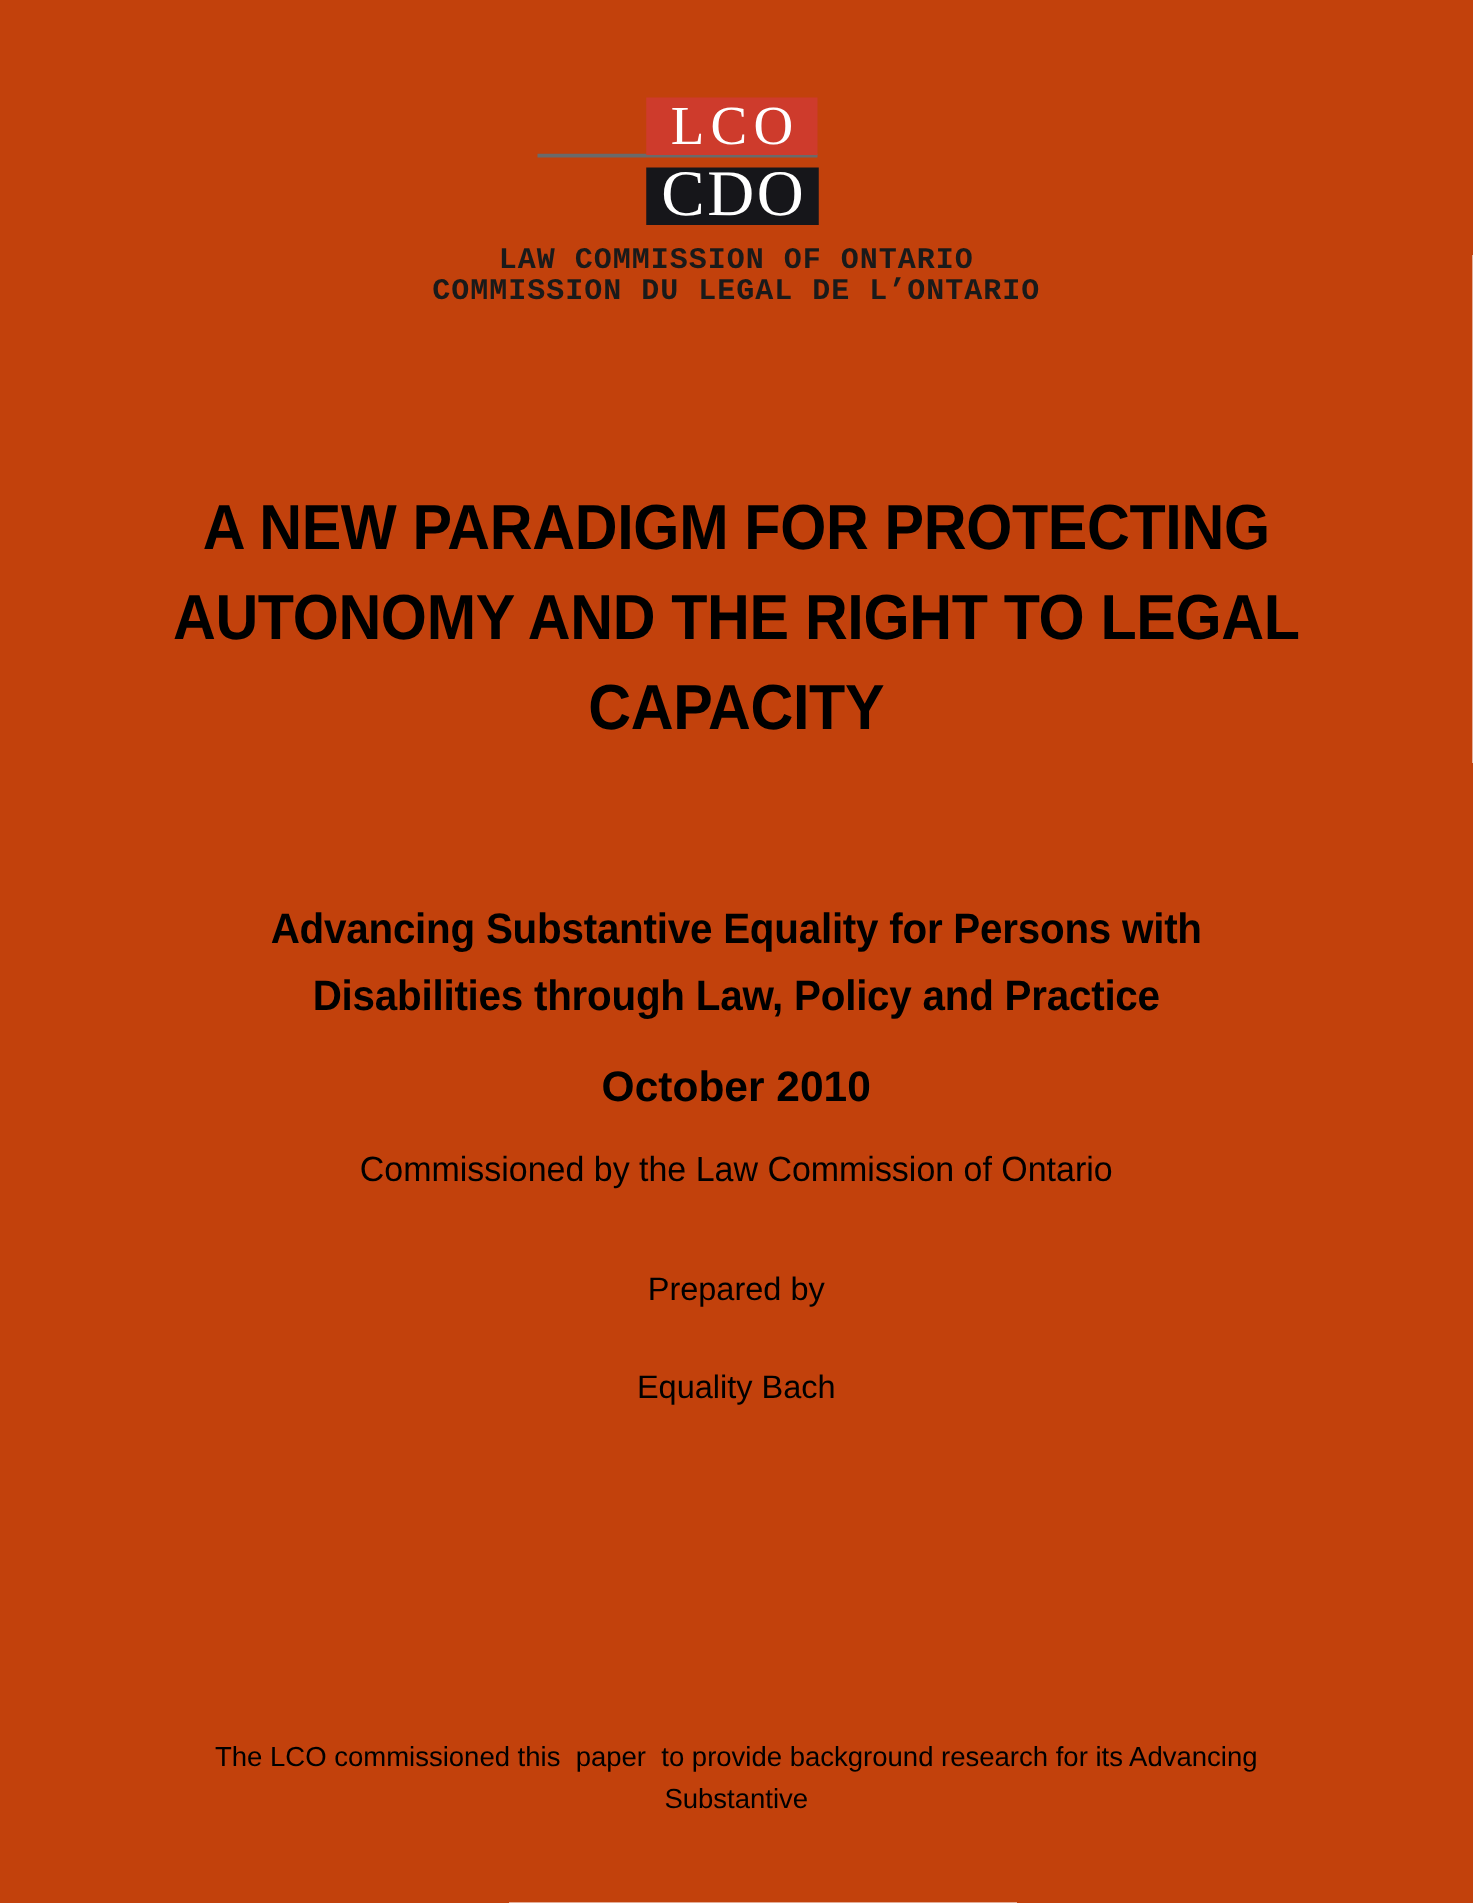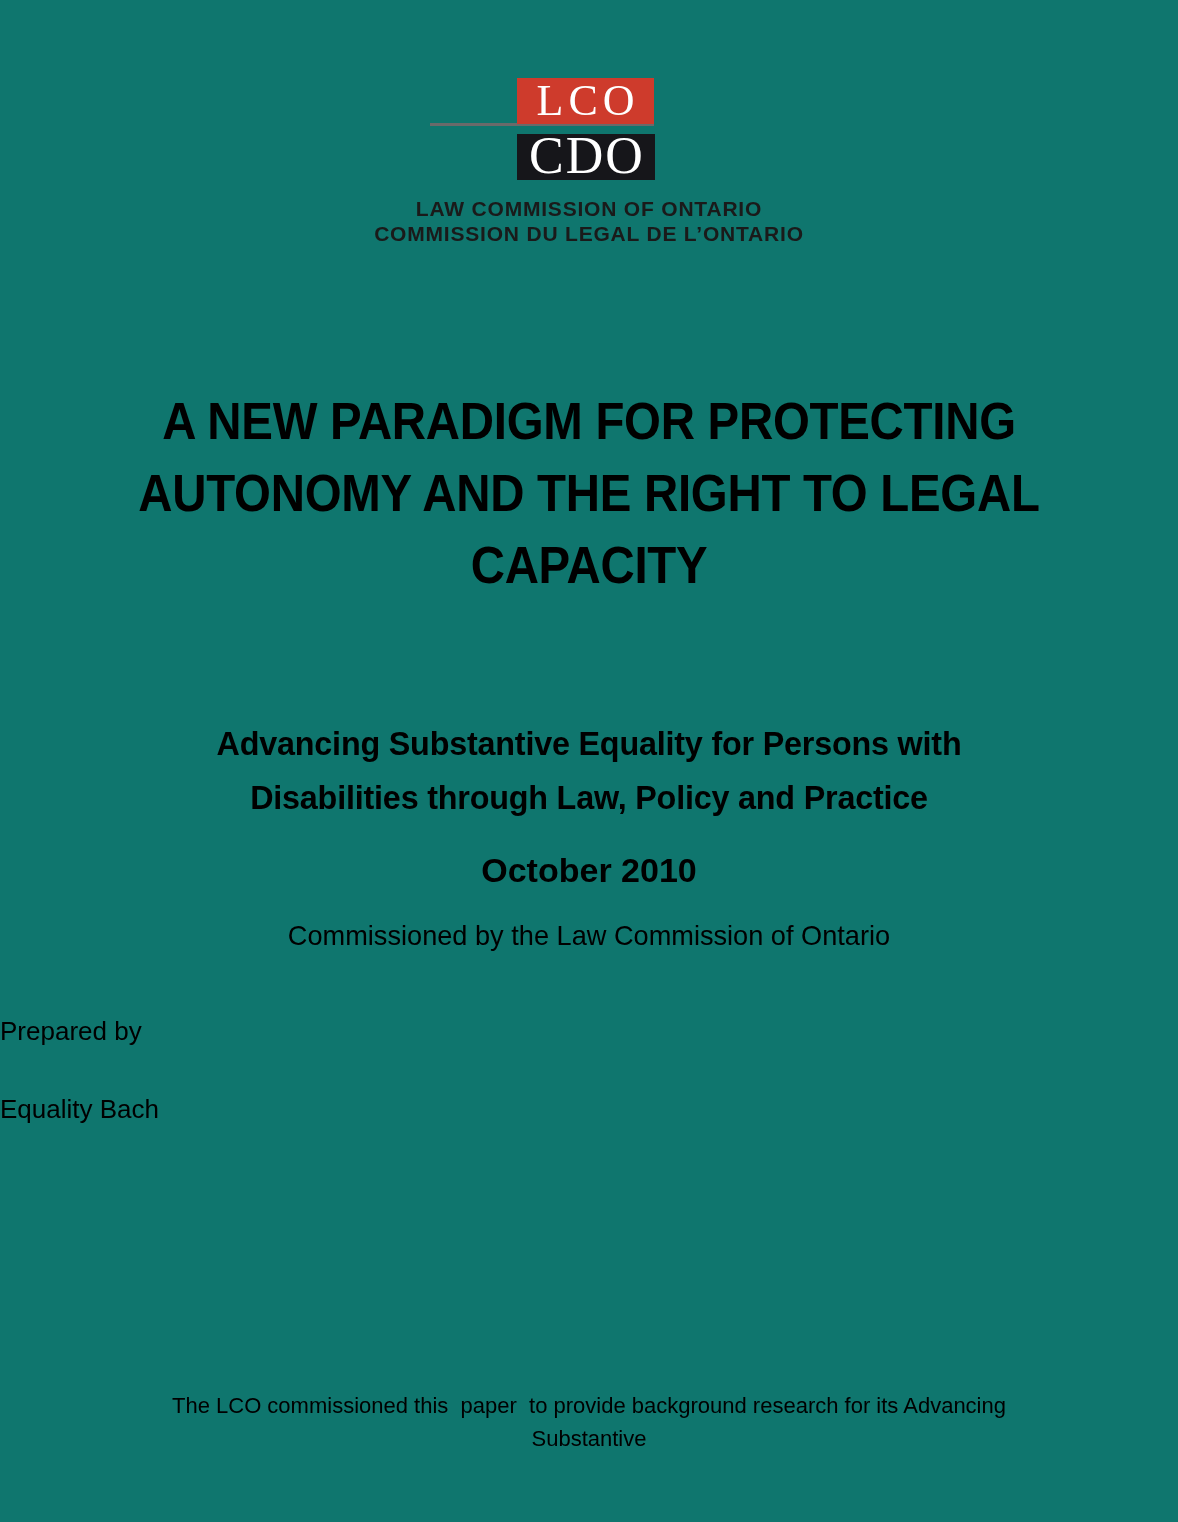--- a/index.html
+++ b/index.html
@@ -13,21 +13,21 @@
     font-family: "Liberation Sans", sans-serif;
     color: #000000;
     position: relative;
     overflow: hidden;
   }
 
   .page {
     width: 1178px;
     height: 1522px;
     position: relative;
-    background: #0f766e;
+    background: #c2410c;
     box-sizing: border-box;
   }
 
   
   .logo-block {
     position: absolute;
     top: 62px;
     left: 0;
     width: 1178px;
     text-align: center;
@@ -81,23 +81,23 @@
   .logo-black span {
     top: -3px;
     font-size: 52px;
     line-height: 50px;
     letter-spacing: 2px;
     text-indent: 2px;
   }
 
   .logo-tagline {
     margin-top: 22px;
-    font-family: Liberation Sans, sans-serif;
-    font-weight: bold;
-    font-size: 21px;
+    font-family: Liberation Mono, monospace;
+    font-weight: bold;
+    font-size: 24px;
     line-height: 25px;
     letter-spacing: 0.8px;
     color: #1a1a1a;
   }
 
   
   .doc-title {
     position: absolute;
     top: 386px;
     left: 50px;
@@ -146,21 +146,21 @@
     transform: scaleX(0.97);
     transform-origin: center top;
   }
 
   
   .authors {
     position: absolute;
     top: 1014px;
     left: 0;
     width: 1178px;
-    text-align: left;
+    text-align: center;
   }
   .authors div {
     font-size: 26px;
     line-height: 34px;
   }
   .author-gap-a { margin-top: 44px; }
   .author-gap-b { margin-top: 24px; }
 
   
   .disclaimer {

